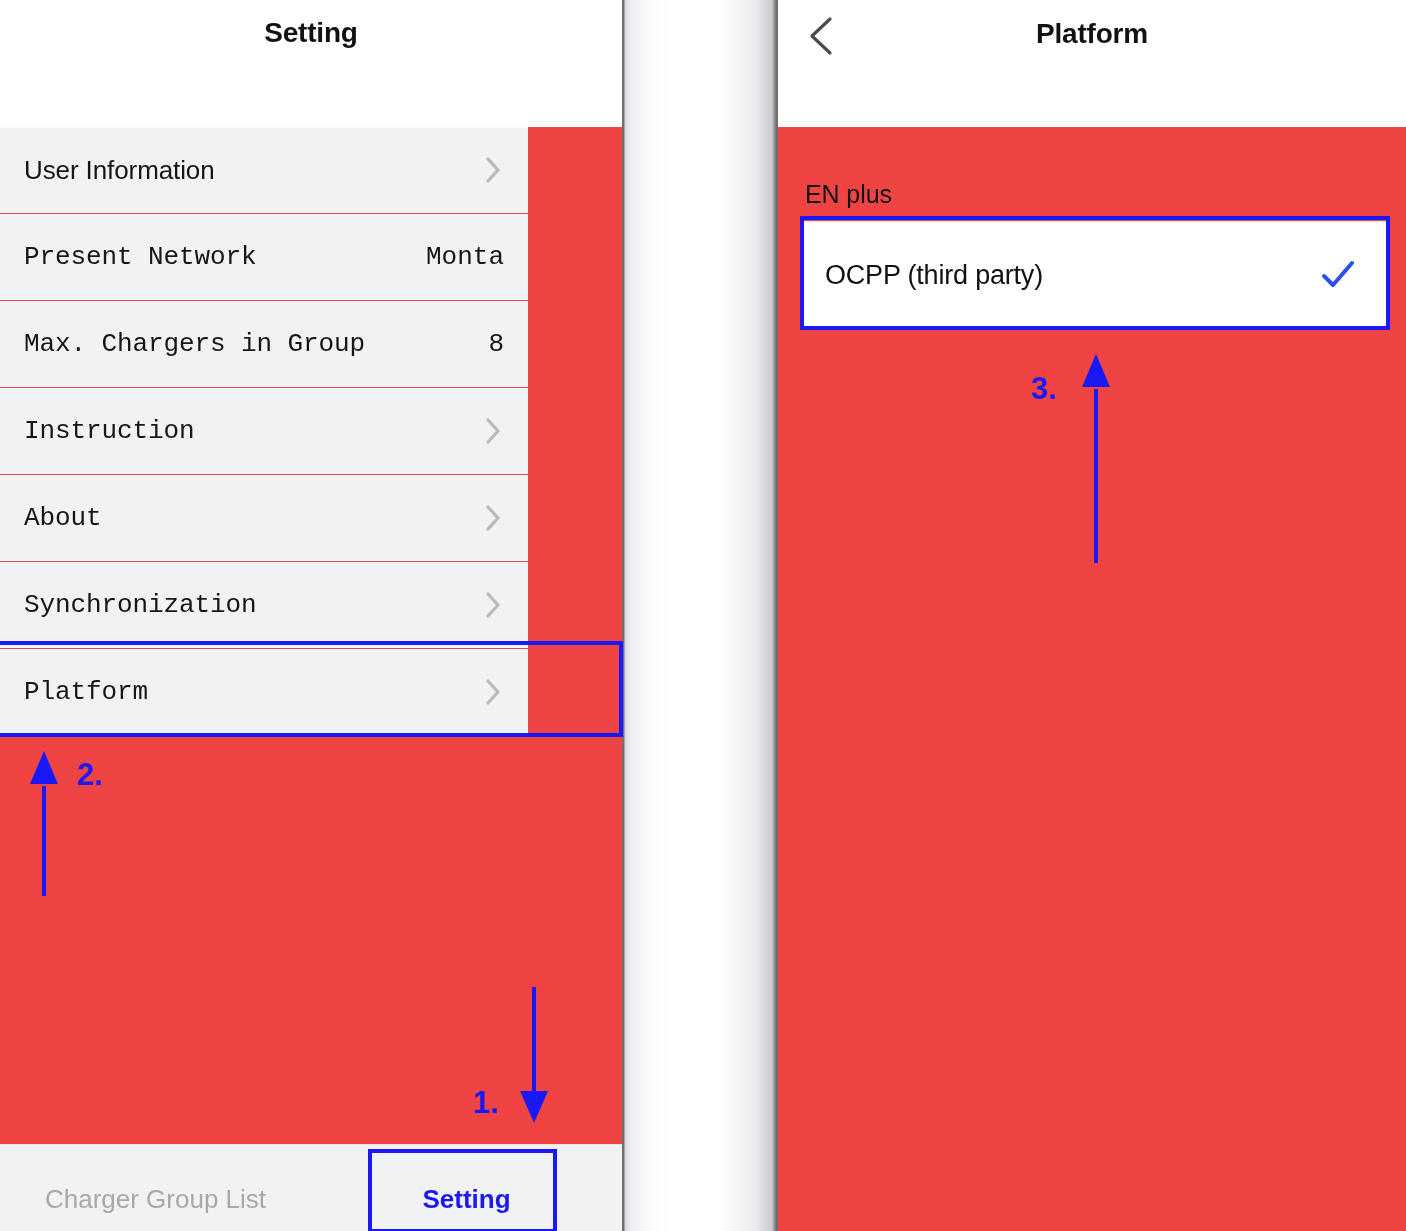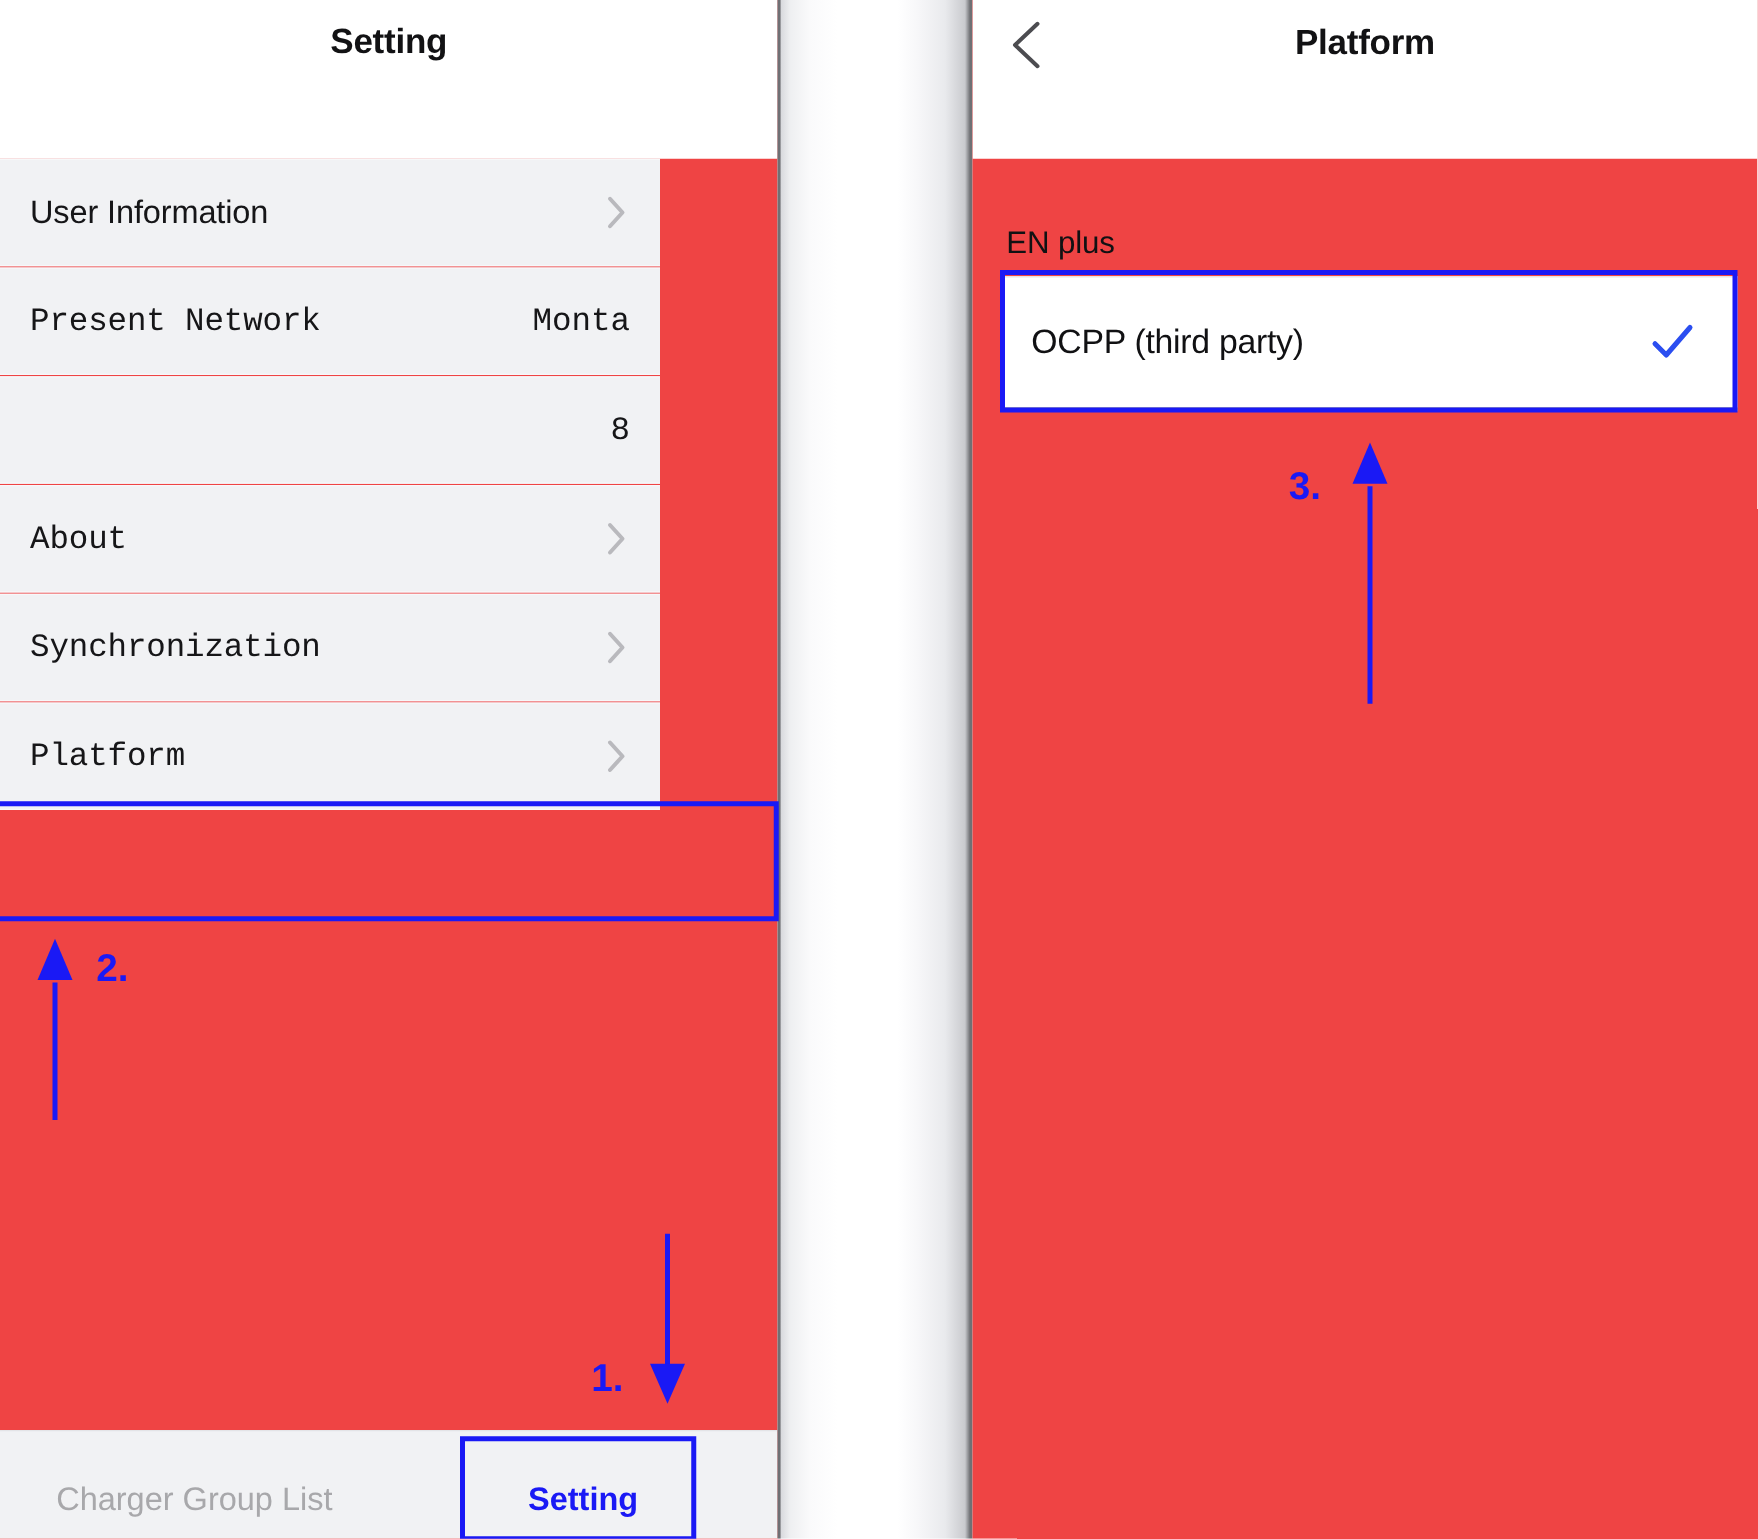--- a/index.html
+++ b/index.html
@@ -141,21 +141,21 @@
     position: absolute;
     left: 800px;
     top: 216px;
     width: 590px;
   }
   .option-row {
     position: relative;
     height: 108px;
     background: #ffffff;
     border-top: 1px solid #e6e6e8;
-    border-bottom: 3px solid #737373;
+    border-bottom: 1px solid #737373;
     box-sizing: border-box;
     margin: 5px 0 5px 0;
     cursor: pointer;
   }
   .option-label {
     position: absolute;
     left: 25px;
     top: 50%;
     transform: translateY(-50%);
     font-size: 27px;
@@ -263,23 +263,32 @@
             </svg>
         </span>
       </div>
 
       <div class="list-row">
         <span class="row-label">Present Network</span>
         <span class="row-value">Monta</span>
       </div>
 
       <div class="list-row">
+        <span class="row-label">Max. Chargers in Group</span>
         <span class="row-value">8</span>
       </div>
 
+      <div class="list-row">
+        <span class="row-label">Instruction</span>
+        <span class="row-chevron">
+          <svg width="16" height="28" viewBox="0 0 16 28">
+              <path d="M2 3 L12 14 L2 25" fill="none" stroke="#b9b9bd" stroke-width="3.2" stroke-linecap="round" stroke-linejoin="round"></path>
+            </svg>
+        </span>
+      </div>
 
       <div class="list-row">
         <span class="row-label">About</span>
         <span class="row-chevron">
           <svg width="16" height="28" viewBox="0 0 16 28">
               <path d="M2 3 L12 14 L2 25" fill="none" stroke="#b9b9bd" stroke-width="3.2" stroke-linecap="round" stroke-linejoin="round"></path>
             </svg>
         </span>
       </div>
 

